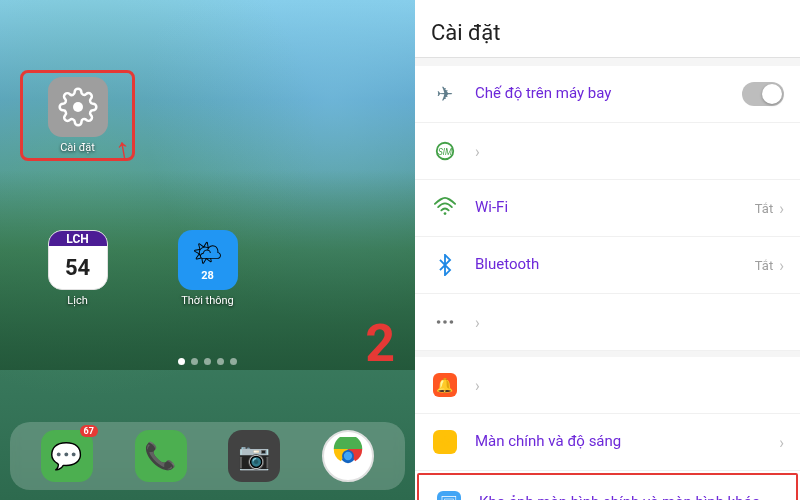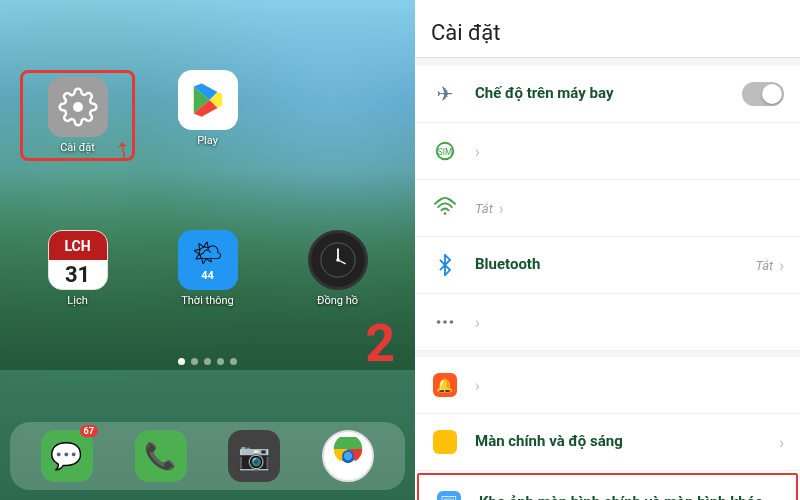--- a/index.html
+++ b/index.html
@@ -219,35 +219,33 @@
       align-items: center;
       justify-content: center;
       margin-right: 16px;
       flex-shrink: 0;
       font-size: 20px;
     }
 
     .settings-text {
       flex: 1;
       font-size: 15px;
-      color: #14532d;
+      color: #6d28d9;
       line-height: 1.3;
-      font-weight: bold;
     }
 
     .settings-right {
       display: flex;
       align-items: center;
       gap: 6px;
     }
 
     .settings-value {
       font-size: 13px;
       color: #9E9E9E;
-      font-style: italic;
     }
 
     .chevron {
       color: #bdbdbd;
       font-size: 16px;
     }
 
     
     .toggle {
       width: 42px;
@@ -264,21 +262,21 @@
       right: 2px;
       width: 20px;
       height: 20px;
       border-radius: 50%;
       background: white;
       box-shadow: 0 1px 3px rgba(0,0,0,0.3);
     }
 
     
     .icon-airplane { color: #607D8B; }
-    .icon-sim { color: #43A047; }
+    .icon-sim { color: #43A047; font-style: italic; }
     .icon-wifi { color: #43A047; }
     .icon-bluetooth { color: #1E88E5; }
     .icon-more { color: #757575; }
     .icon-notif { color: #FF5722; }
     .icon-display { color: #FFC107; }
     .icon-wallpaper { color: #42A5F5; }
 
     
     .msg-bg { background: #4CAF50; }
     .phone-bg { background: #4CAF50; }
@@ -301,78 +299,46 @@
     <div class="app-icon highlighted">
       <div class="app-icon-img icon-settings">
         <svg viewBox="0 0 24 24" fill="white">
           <circle cx="12" cy="12" r="3"></circle>
           <path d="M19.4 15a1.65 1.65 0 0 0 .33 1.82l.06.06a2 2 0 0 1-2.83 2.83l-.06-.06a1.65 1.65 0 0 0-1.82-.33 1.65 1.65 0 0 0-1 1.51V21a2 2 0 0 1-4 0v-.09A1.65 1.65 0 0 0 9 19.4a1.65 1.65 0 0 0-1.82.33l-.06.06a2 2 0 0 1-2.83-2.83l.06-.06A1.65 1.65 0 0 0 4.68 15a1.65 1.65 0 0 0-1.51-1H3a2 2 0 0 1 0-4h.09A1.65 1.65 0 0 0 4.6 9a1.65 1.65 0 0 0-.33-1.82l-.06-.06a2 2 0 0 1 2.83-2.83l.06.06A1.65 1.65 0 0 0 9 4.68a1.65 1.65 0 0 0 1-1.51V3a2 2 0 0 1 4 0v.09a1.65 1.65 0 0 0 1 1.51 1.65 1.65 0 0 0 1.82-.33l.06-.06a2 2 0 0 1 2.83 2.83l-.06.06A1.65 1.65 0 0 0 19.4 9a1.65 1.65 0 0 0 1.51 1H21a2 2 0 0 1 0 4h-.09a1.65 1.65 0 0 0-1.51 1z" stroke="white" stroke-width="1.5" fill="none"></path>
         </svg>
       </div>
       <span class="app-icon-label">Cài đặt</span>
     </div>
 
-    <div class="app-icon">
-      <div class="app-icon-img" style="background: white;">
-        <svg viewBox="0 0 24 24" width="38" height="38">
-          <defs>
-            <linearGradient id="pg1" x1="0%" y1="0%" x2="100%" y2="0%">
-              <stop offset="0%" style="stop-color:#00BCD4"></stop>
-              <stop offset="100%" style="stop-color:#00E5FF"></stop>
-            </linearGradient>
-            <linearGradient id="pg2" x1="0%" y1="0%" x2="0%" y2="100%">
-              <stop offset="0%" style="stop-color:#FFEB3B"></stop>
-              <stop offset="100%" style="stop-color:#FF9800"></stop>
-            </linearGradient>
-          </defs>
-          <path d="M3 3.5L13 12L3 20.5V3.5Z" fill="#4CAF50"></path>
-          <path d="M3 3.5L13 12L18 7L8 1.5L3 3.5Z" fill="#2196F3"></path>
-          <path d="M13 12L18 7L21 8.5L21 15.5L18 17L13 12Z" fill="#FFEB3B"></path>
-          <path d="M3 20.5L13 12L18 17L8 22.5L3 20.5Z" fill="#F44336"></path>
-        </svg>
-      </div>
-      <span class="app-icon-label">Play</span>
-    </div>
 
     <div class="app-icon"></div>
   </div>
 
   <div class="arrow-1">↑</div>
 
   <div class="app-grid-bottom">
 
     <div class="app-icon">
       <div class="app-icon-img calendar-bg" style="border-radius:14px; overflow:hidden; border:1px solid #e0e0e0;">
         <div style="display:flex;flex-direction:column;width:100%;height:100%;align-items:center;">
-          <div style="background:#b91c1c;width:100%;height:29px;display:flex;align-items:center;justify-content:center;color:white;font-size:14px;font-weight:bold;">LCH</div>
-          <div style="flex:1;display:flex;align-items:center;justify-content:center;font-size:22px;font-weight:bold;color:#212121;">31</div>
+          <div style="background:#4c1d95;width:100%;height:15px;display:flex;align-items:center;justify-content:center;color:white;font-size:12px;font-weight:bold;">LCH</div>
+          <div style="flex:1;display:flex;align-items:center;justify-content:center;font-size:22px;font-weight:bold;color:#212121;">54</div>
         </div>
       </div>
       <span class="app-icon-label">Lịch</span>
     </div>
 
     <div class="app-icon">
       <div class="app-icon-img weather-bg" style="border-radius:14px;flex-direction:column;gap:2px;">
         <span style="font-size:24px;">🌤</span>
-        <span style="color:white;font-size:11px;font-weight:bold;">44</span>
+        <span style="color:white;font-size:11px;font-weight:bold;">28</span>
       </div>
       <span class="app-icon-label">Thời thông</span>
     </div>
 
-    <div class="app-icon">
-      <div class="app-icon-img clock-bg" style="border-radius:50%; border:3px solid #333;">
-        <svg viewBox="0 0 40 40" width="36" height="36">
-          <circle cx="20" cy="20" r="19" fill="#212121" stroke="#616161" stroke-width="1"></circle>
-          <line x1="20" y1="20" x2="20" y2="8" stroke="white" stroke-width="2" stroke-linecap="round"></line>
-          <line x1="20" y1="20" x2="28" y2="24" stroke="white" stroke-width="1.5" stroke-linecap="round"></line>
-          <circle cx="20" cy="20" r="2" fill="white"></circle>
-        </svg>
-      </div>
-      <span class="app-icon-label">Đồng hồ</span>
-    </div>
   </div>
 
   <div class="dots-row">
     <div class="dot active"></div>
     <div class="dot"></div>
     <div class="dot"></div>
     <div class="dot"></div>
     <div class="dot"></div>
   </div>
 
@@ -436,20 +402,21 @@
 
     <div class="settings-item">
       <div class="settings-icon icon-wifi">
         <svg viewBox="0 0 24 24" width="22" height="22">
           <path d="M1 7.5C5.4 3.1 10.4 1 12 1s6.6 2.1 11 6.5" fill="none" stroke="#43A047" stroke-width="2" stroke-linecap="round"></path>
           <path d="M4.5 11C7.5 8 10 7 12 7s4.5 1 7.5 4" fill="none" stroke="#43A047" stroke-width="2" stroke-linecap="round"></path>
           <path d="M8 14.5c1.2-1.2 2.5-2 4-2s2.8.8 4 2" fill="none" stroke="#43A047" stroke-width="2" stroke-linecap="round"></path>
           <circle cx="12" cy="18" r="1.5" fill="#43A047"></circle>
         </svg>
       </div>
+      <span class="settings-text">Wi-Fi</span>
       <div class="settings-right">
         <span class="settings-value">Tắt</span>
         <span class="chevron">›</span>
       </div>
     </div>
 
     <div class="settings-item">
       <div class="settings-icon icon-bluetooth">
         <svg viewBox="0 0 24 24" width="22" height="22" fill="none" stroke="#1E88E5" stroke-width="2">
           <polyline points="6.5 6.5 17.5 17.5 12 23 12 1 17.5 6.5 6.5 17.5"></polyline>

